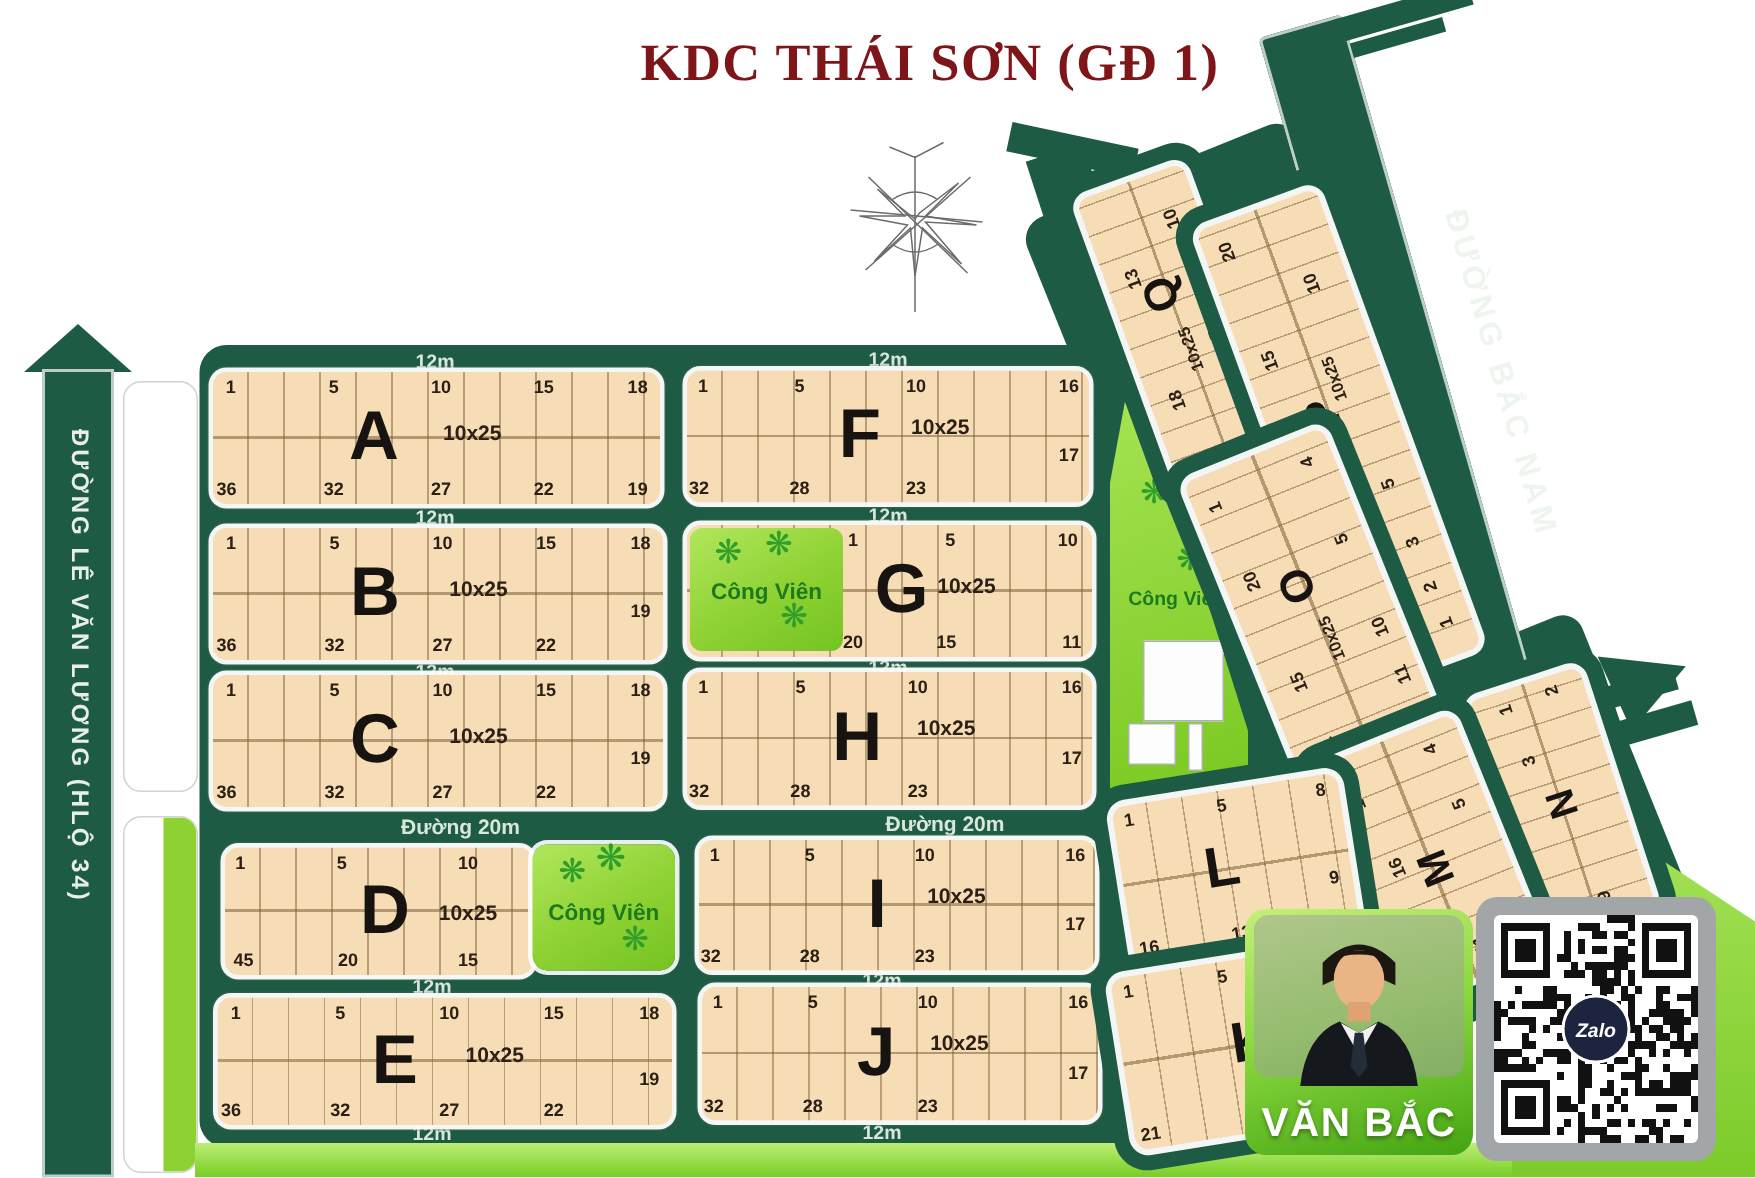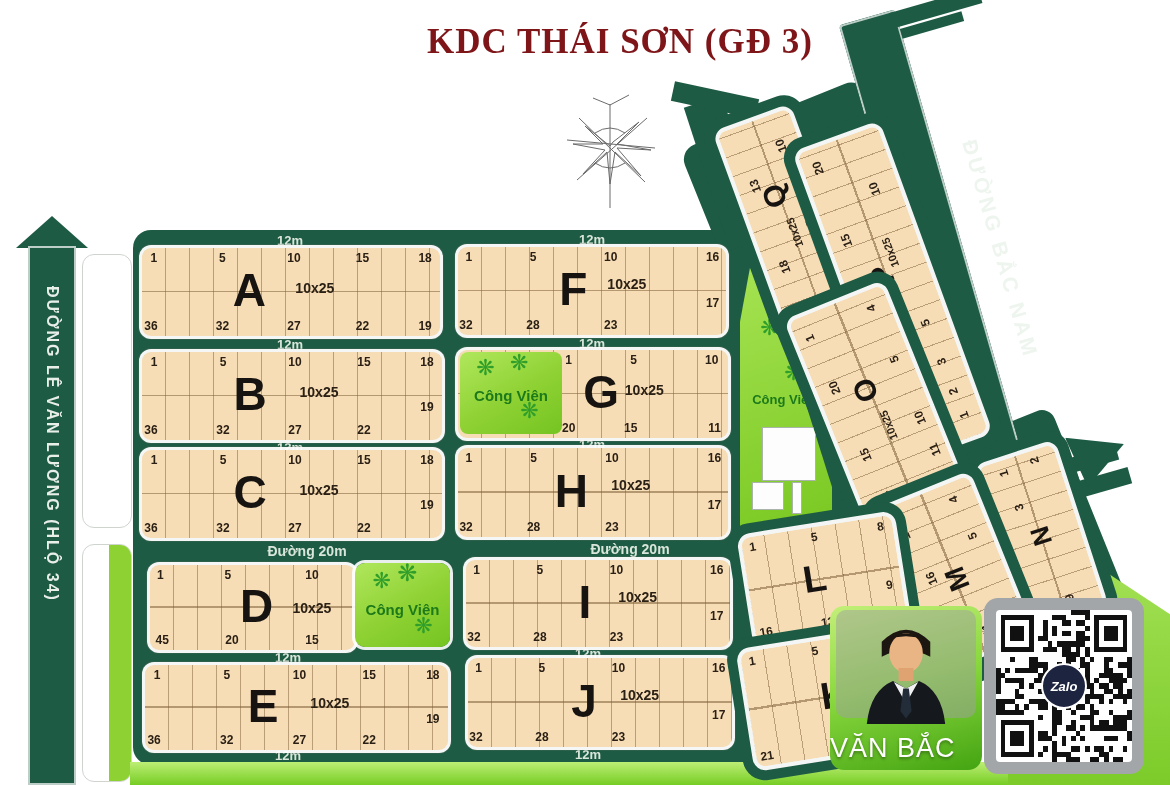--- a/index.html
+++ b/index.html
@@ -32,21 +32,21 @@
   .parklabel{position:absolute;font-weight:bold;color:#1d7a1a;transform:translate(-50%,-50%);white-space:nowrap;}
   .clover{position:absolute;color:#2f9e2b;line-height:1;transform:translate(-50%,-50%);}
   .capbar{position:absolute;background:#1e5b45;}
 </style>
 </head>
 <body>
 
 <div id="canvas">
 
   <div class="abs" style="left:370px;top:22px;width:500px;text-align:center;font-family:'Liberation Serif',serif;
-              font-size:35px;font-weight:bold;color:#7e1518;letter-spacing:1px;">KDC THÁI SƠN (GĐ 3)</div>
+              font-size:35px;font-weight:bold;color:#7e1518;letter-spacing:1px;">KDC THÁI SƠN (GĐ 1)</div>
 
   <svg class="abs" style="left:555px;top:88px;" width="110" height="130" viewBox="0 0 110 130">
     <g stroke="#6b6b6b" stroke-width="1" fill="none">
       <line x1="55" y1="16" x2="55" y2="120"></line>
       <path d="M38 10 L55 17 L74 7"></path>
       <line x1="12" y1="52" x2="100" y2="60"></line>
       <line x1="22" y1="92" x2="92" y2="30"></line>
       <line x1="24" y1="30" x2="90" y2="94"></line>
       <path d="M55 58 L30 38 L48 56 L18 56 L50 62 L28 86 L52 64 L55 96 L60 64 L86 88 L62 60 L96 62 L62 56 L84 34 L58 54 Z"></path>
       <path d="M40 45 Q55 35 70 45 M40 75 Q55 85 70 75"></path>
@@ -342,21 +342,21 @@
     <div style="position:absolute;left:6px;top:4px;width:140px;height:108px;border-radius:10px;background:rgba(160,160,160,.5);"></div>
     <svg style="position:absolute;left:20px;top:4px;" width="112" height="116" viewBox="0 0 120 120">
       <path d="M34 32 Q60 6 86 32 L86 48 Q60 34 34 48 Z" fill="#1d1712"></path>
       <ellipse cx="60" cy="44" rx="18" ry="21" fill="#eab584"></ellipse>
       <path d="M38 30 Q60 16 82 30 Q60 22 38 30 Z" fill="#1d1712"></path>
       <rect x="52" y="60" width="16" height="14" fill="#dfa371"></rect>
       <path d="M18 120 Q22 84 46 74 L60 82 L74 74 Q98 84 102 120 Z" fill="#15181d"></path>
       <path d="M47 75 L60 98 L73 75 L60 82 Z" fill="#f2f2f2"></path>
       <path d="M57 82 L63 82 L66 106 L60 114 L54 106 Z" fill="#232d3a"></path>
     </svg>
-    <div style="position:absolute;left:0;bottom:6px;width:100%;font-size:27px;font-weight:normal;
+    <div style="position:absolute;left:0;bottom:6px;width:100%;text-align:center;font-size:27px;font-weight:bold;
                 color:#fff;text-shadow:0 2px 3px rgba(0,0,0,.35);letter-spacing:1px;">VĂN BẮC</div>
   </div>
 
   <div class="abs" style="left:984px;top:598px;width:160px;height:176px;background:#a3a6a8;border-radius:14px;">
     <div style="position:absolute;left:12px;top:12px;width:136px;height:152px;background:#fff;border-radius:4px;">
       <svg id="qr-svg" width="136" height="152" viewBox="0 0 29 29" preserveAspectRatio="none" shape-rendering="crispEdges">
         <g fill="#111">
           <rect x="1" y="1" width="7" height="7"></rect>
             <rect x="21" y="1" width="7" height="7"></rect>
             <rect x="1" y="21" width="7" height="7"></rect>

